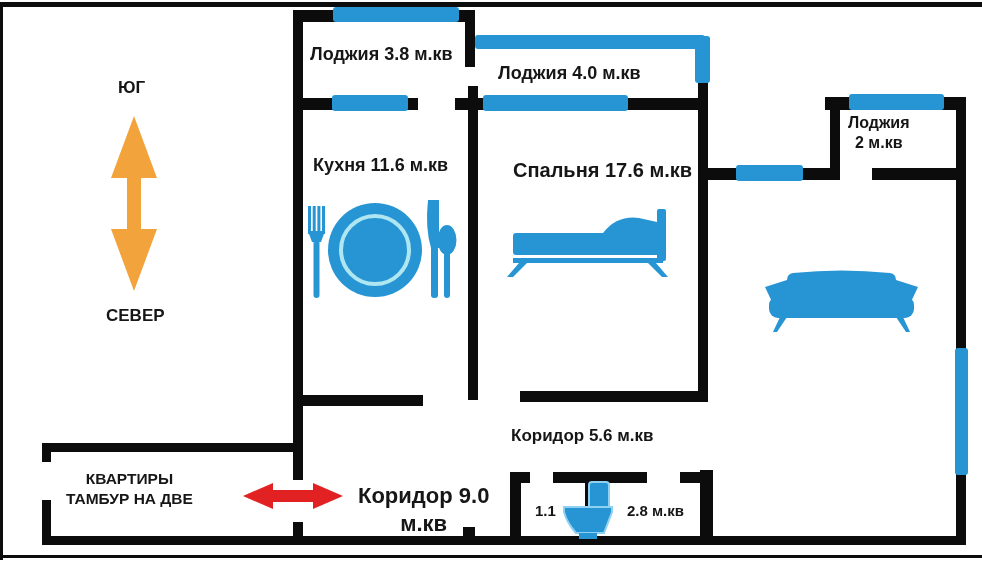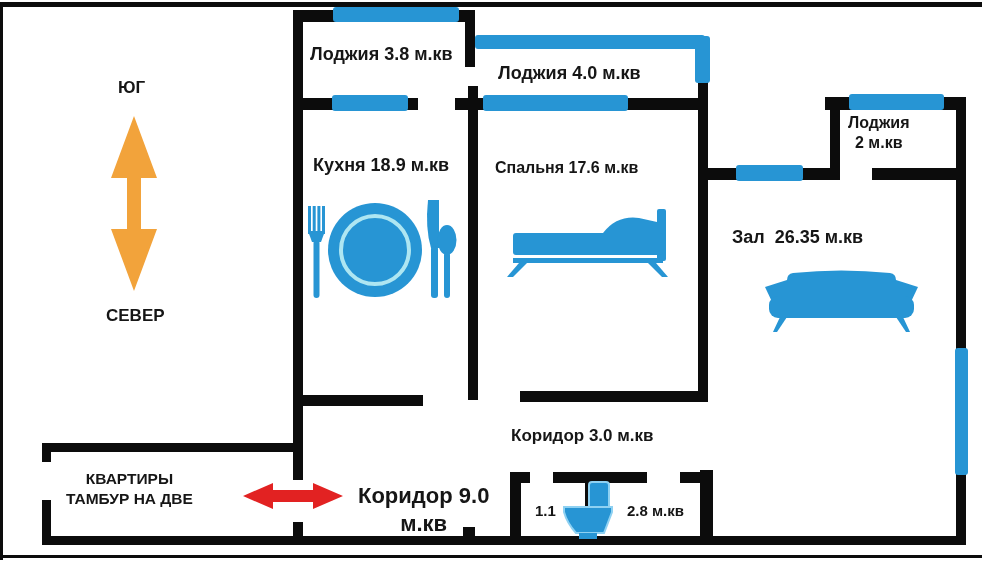--- a/index.html
+++ b/index.html
@@ -67,24 +67,23 @@
     </svg>
   </div>
   <div class="lbl" style="left:106px;top:306px;font-size:17px">СЕВЕР</div>
 
   <div class="lbl" style="left:310px;top:44px;font-size:18px">Лоджия 3.8 м.кв</div>
   <div class="lbl" style="left:498px;top:63px;font-size:18px">Лоджия 4.0 м.кв</div>
   <div class="lbl lbl2" style="left:848px;top:113px;font-size:16px">
     <div>Лоджия</div>
     <div>2 м.кв</div>
   </div>
-  <div class="lbl" style="left:313px;top:155px;font-size:18px">Кухня 18.9 м.кв</div>
-  <div class="lbl" style="left:495px;top:158px;font-size:16px">Спальня 17.6 м.кв</div>
-  <div class="lbl pre" style="left:732px;top:227px;font-size:18px">Зал  26.35 м.кв</div>
-  <div class="lbl" style="left:511px;top:426px;font-size:17px">Коридор 3.0 м.кв</div>
+  <div class="lbl" style="left:313px;top:155px;font-size:18px">Кухня 11.6 м.кв</div>
+  <div class="lbl" style="left:513px;top:158px;font-size:20px">Спальня 17.6 м.кв</div>
+  <div class="lbl" style="left:511px;top:426px;font-size:17px">Коридор 5.6 м.кв</div>
   <div class="lbl lbl2" style="left:358px;top:482px;font-size:22px">
     <div>Коридор 9.0</div>
     <div>м.кв</div>
   </div>
   <div class="lbl lbl2" style="left:66px;top:469px;font-size:15.5px">
     <div>КВАРТИРЫ</div>
     <div>ТАМБУР НА ДВЕ</div>
   </div>
   <div class="lbl" style="left:535px;top:502px;font-size:15px">1.1</div>
   <div class="lbl" style="left:627px;top:502px;font-size:15px">2.8 м.кв</div>

